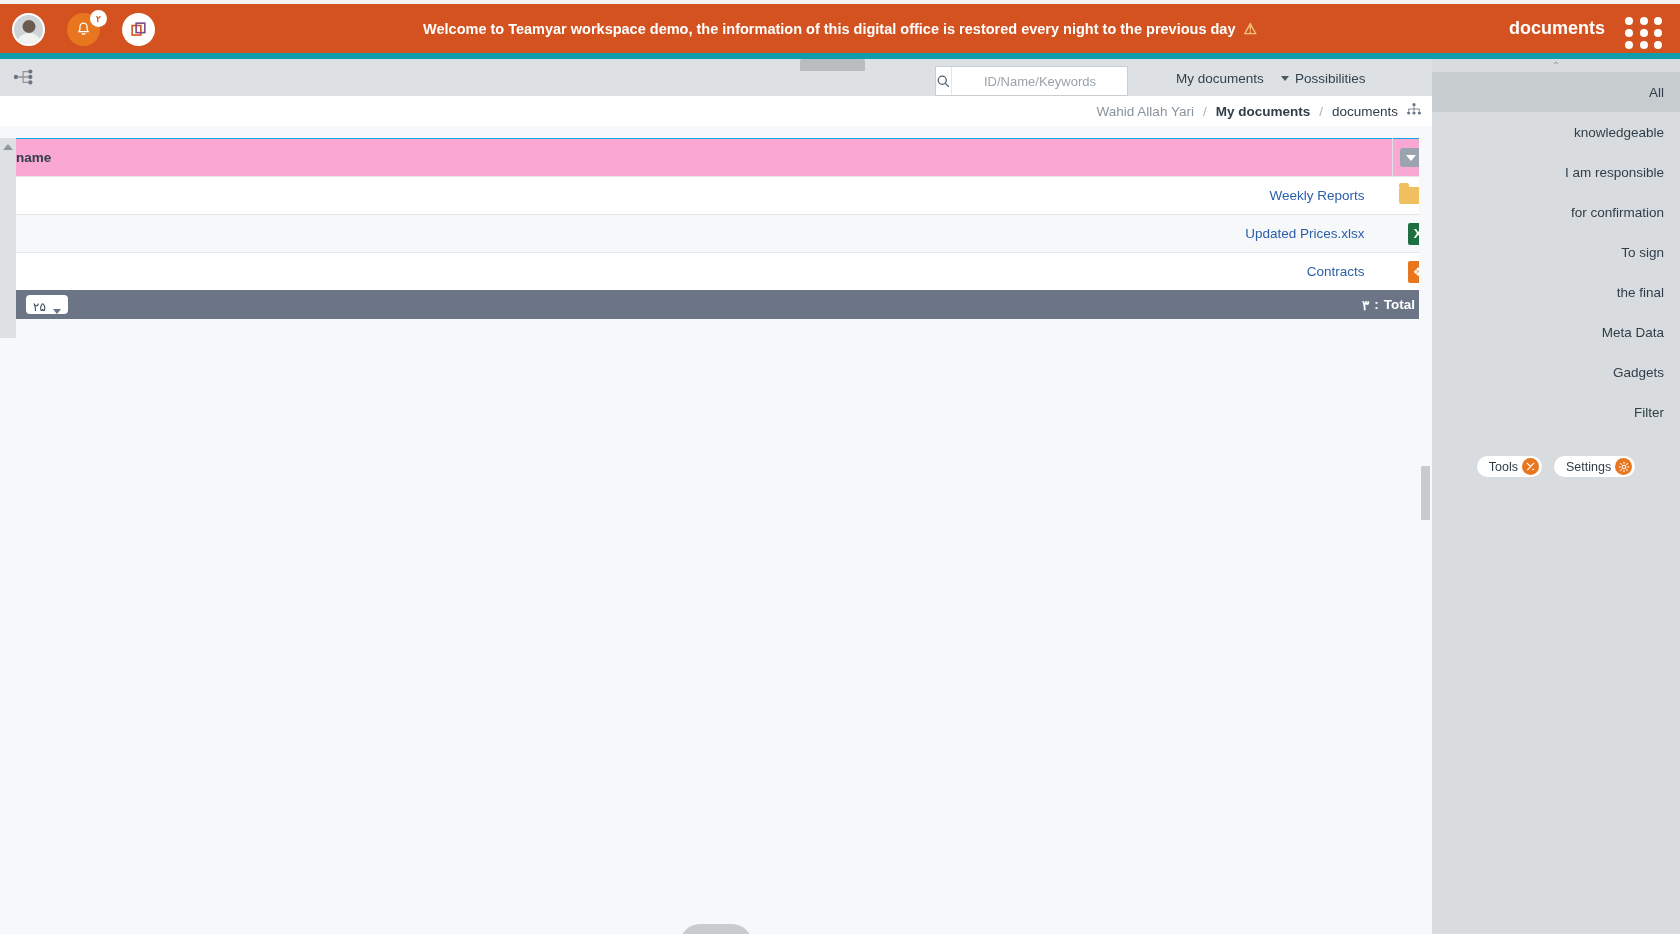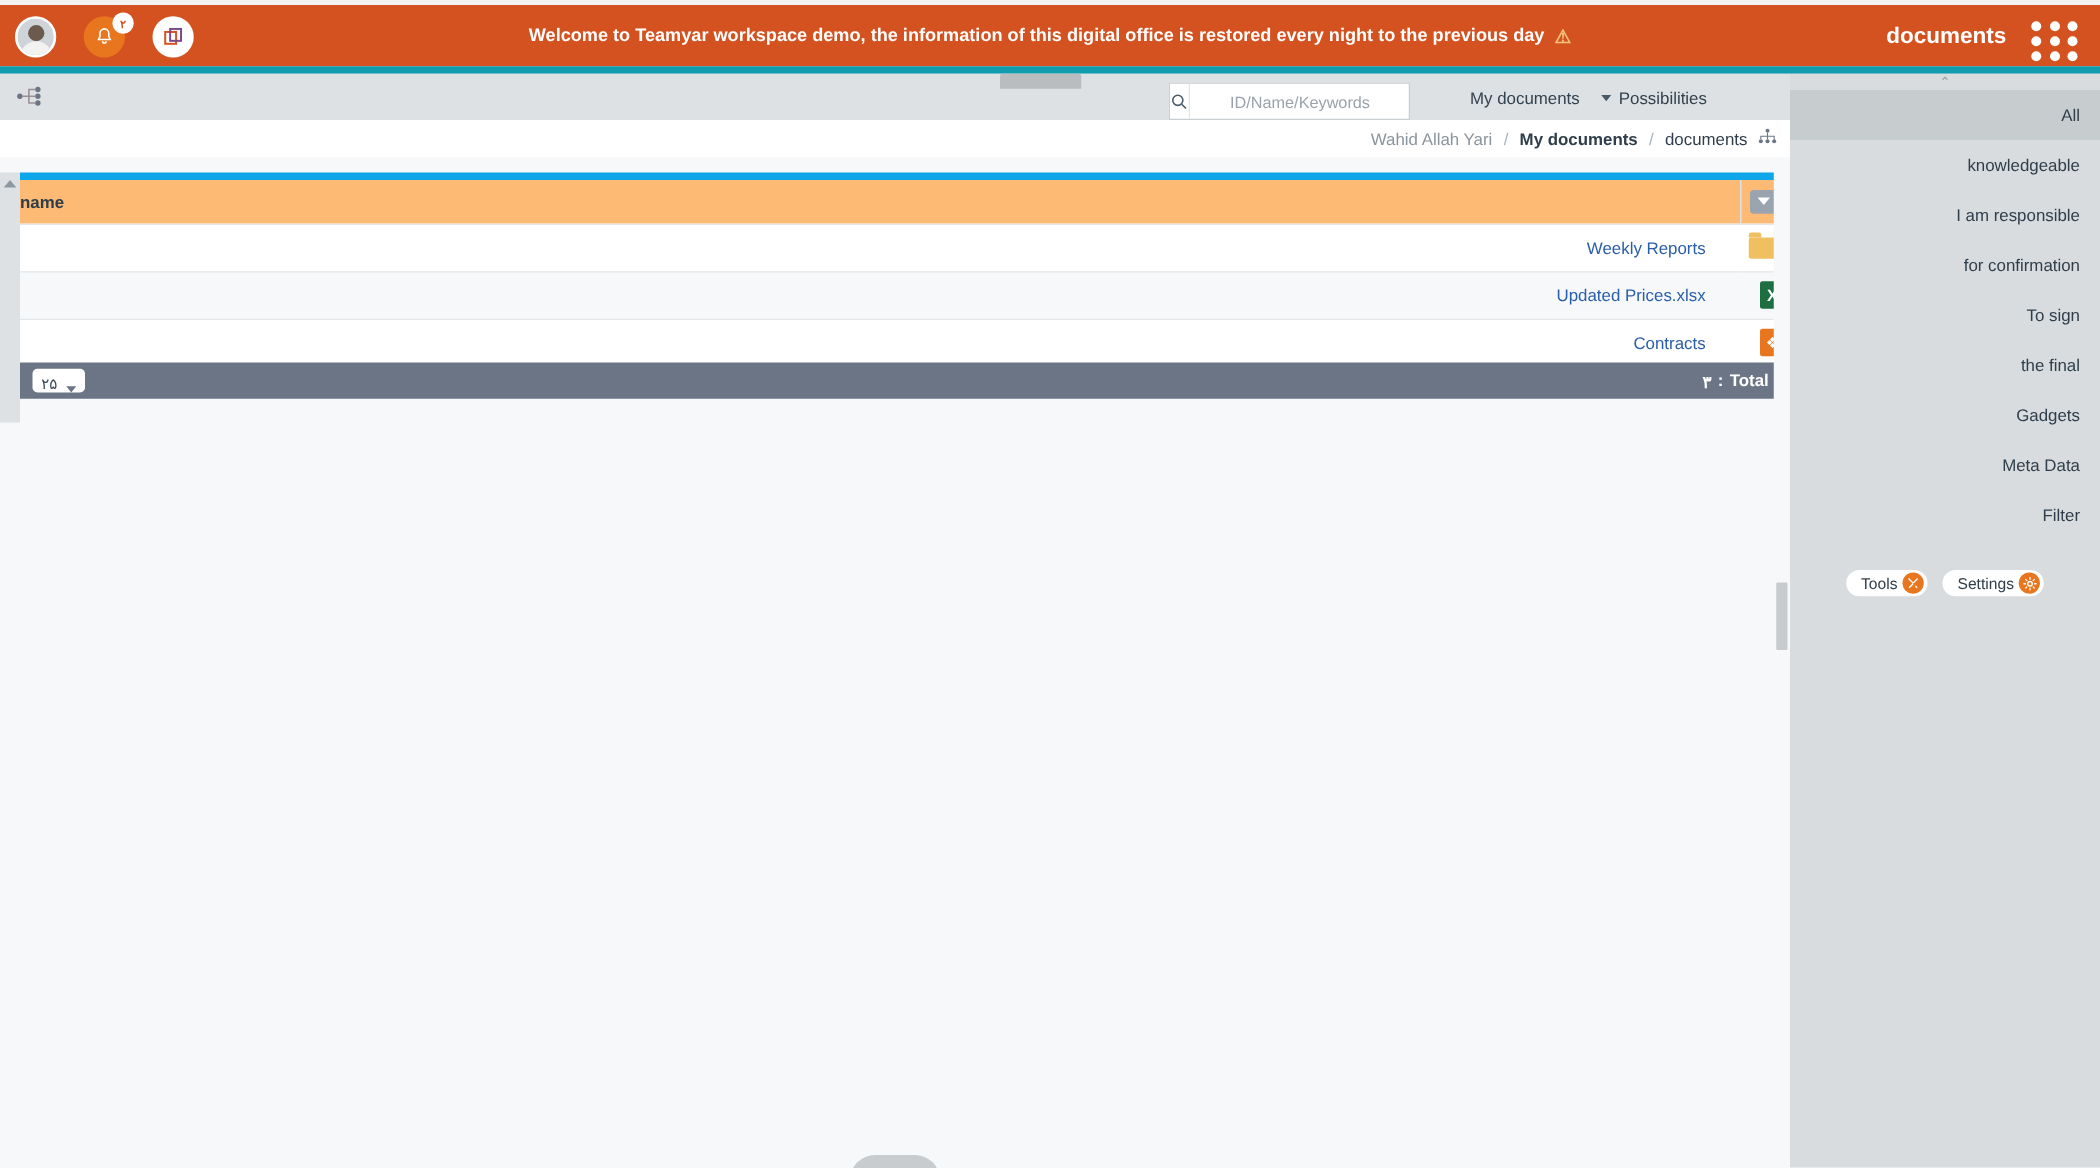--- a/index.html
+++ b/index.html
@@ -149,22 +149,22 @@
   }
   #table {
     width: 1413px; border-collapse: collapse; table-layout: fixed;
     direction: rtl;
   }
   #table th, #table td {
     height: 38px; font-size: 13.5px;
     border-bottom: 1px solid #e3e7ea;
   }
   #table thead th {
-    background: #fdba74; color: #2f3e4a; font-weight: bold;
-    border-top: 6px solid #0ea5e9;
+    background: #f9a8d4; color: #2f3e4a; font-weight: bold;
+    border-top: 1px solid #0ea5e9;
   }
   .col-icon { width: 36px; }
   .col-name { text-align: left; padding-left: 0; padding-right: 14px; }
   #table thead .col-name { text-align: left; padding-left: 0; padding-right: 0; }
   .hdr-inner {
     display: flex; align-items: center; justify-content: flex-end;
     padding-right: 14px; height: 100%;
   }
   .hdr-menu-cell { border-left: 1px solid #dde1e3; }
   .hdr-menu-btn {
@@ -481,24 +481,24 @@
   <div class="side-item">
     <span>for confirmation</span>
   </div>
   <div class="side-item">
     <span>To sign</span>
   </div>
   <div class="side-item">
     <span>the final</span>
   </div>
   <div class="side-item">
+    <span>Meta Data</span>
+  </div>
+  <div class="side-item">
     <span>Gadgets</span>
-  </div>
-  <div class="side-item">
-    <span>Meta Data</span>
   </div>
   <div class="side-item">
     <span>Filter</span>
   </div>
 
   <div id="side-actions">
     <div class="pill">
       <span>Tools</span>
       <span class="knob">
         <svg width="11" height="11" viewBox="0 0 24 24">

